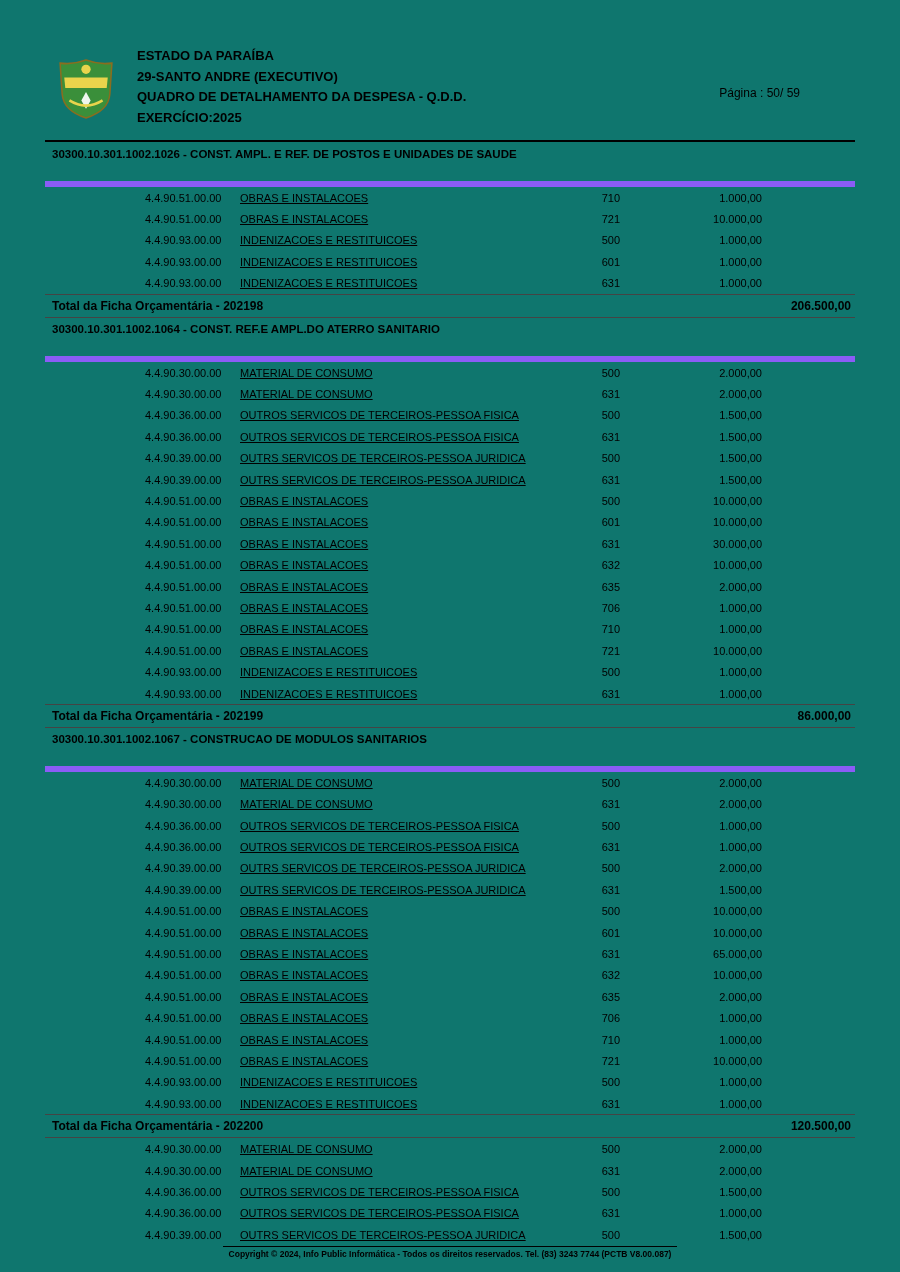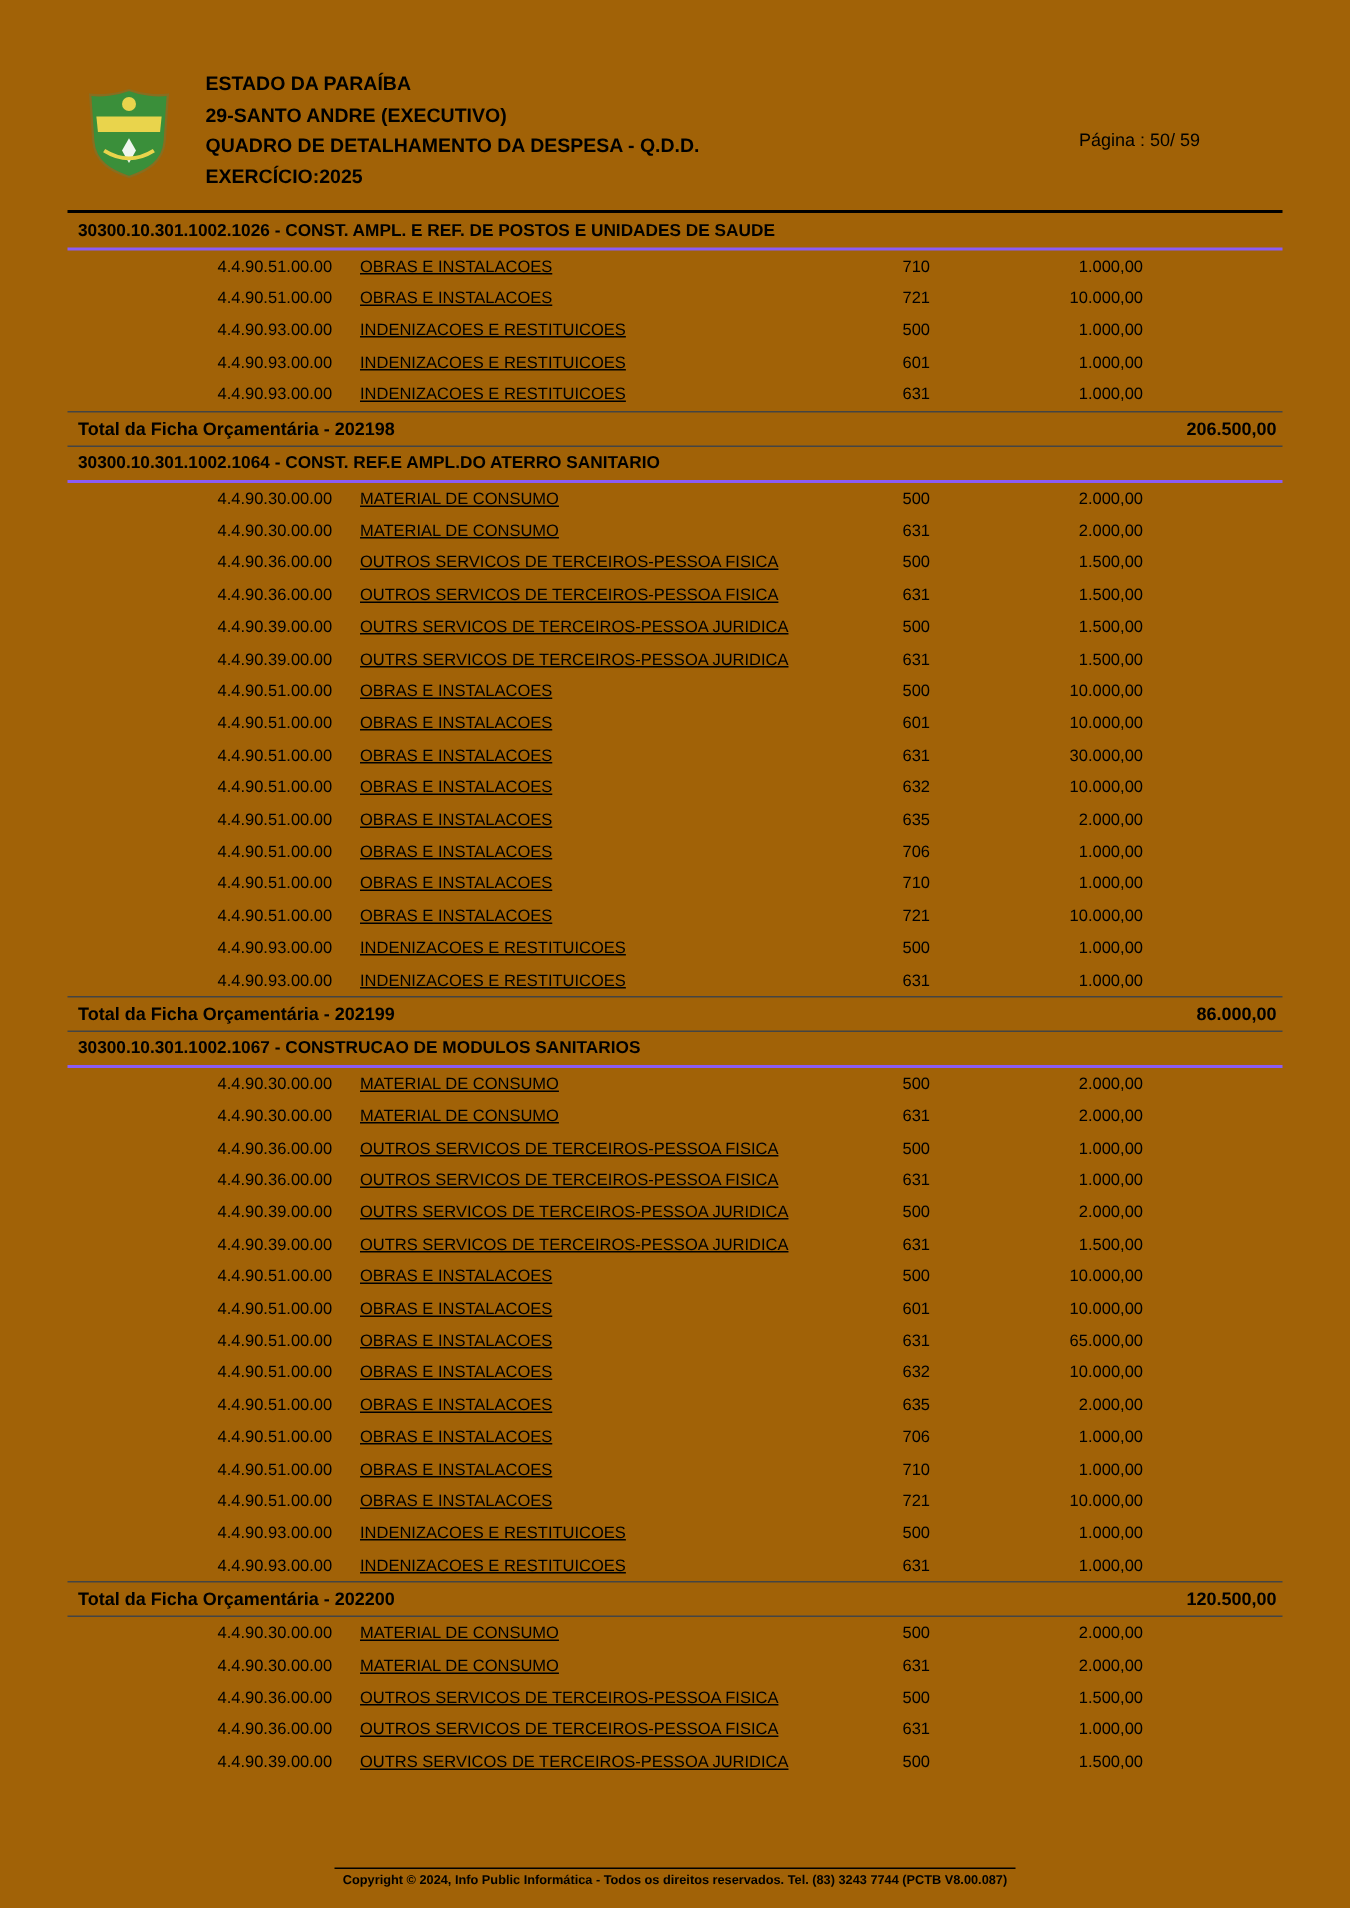--- a/index.html
+++ b/index.html
@@ -2,21 +2,21 @@
 <html><head>
 <meta charset="utf-8">
 <style>
   * { box-sizing: border-box; }
   html, body { margin: 0; padding: 0; background: #ffffff; }
   body { font-family: "Liberation Sans", sans-serif; color: #000; }
   .page {
     position: relative;
     width: 900px;
     height: 1272px;
-    background: #a16207;
+    background: #0f766e;
     overflow: hidden;
   }
 
   
   .report-header {
     position: absolute;
     top: 46px;
     left: 45px;
     right: 45px;
     height: 92px;
@@ -55,22 +55,22 @@
   .report-body {
     position: absolute;
     top: 143px;
     left: 45px;
     width: 810px;
   }
   .section-title {
     font-weight: bold;
     font-size: 11.5px;
     line-height: 13px;
-    padding: 5px 0 4px 7px;
-    border-bottom: 2px solid #8b5cf6;
+    padding: 5px 0 20px 7px;
+    border-bottom: 6px solid #8b5cf6;
     white-space: nowrap;
   }
   .row {
     display: flex;
     align-items: center;
     height: 21.4px;
     font-size: 11px;
     white-space: nowrap;
   }
   .col-code  { width: 95px;  margin-left: 100px; }

